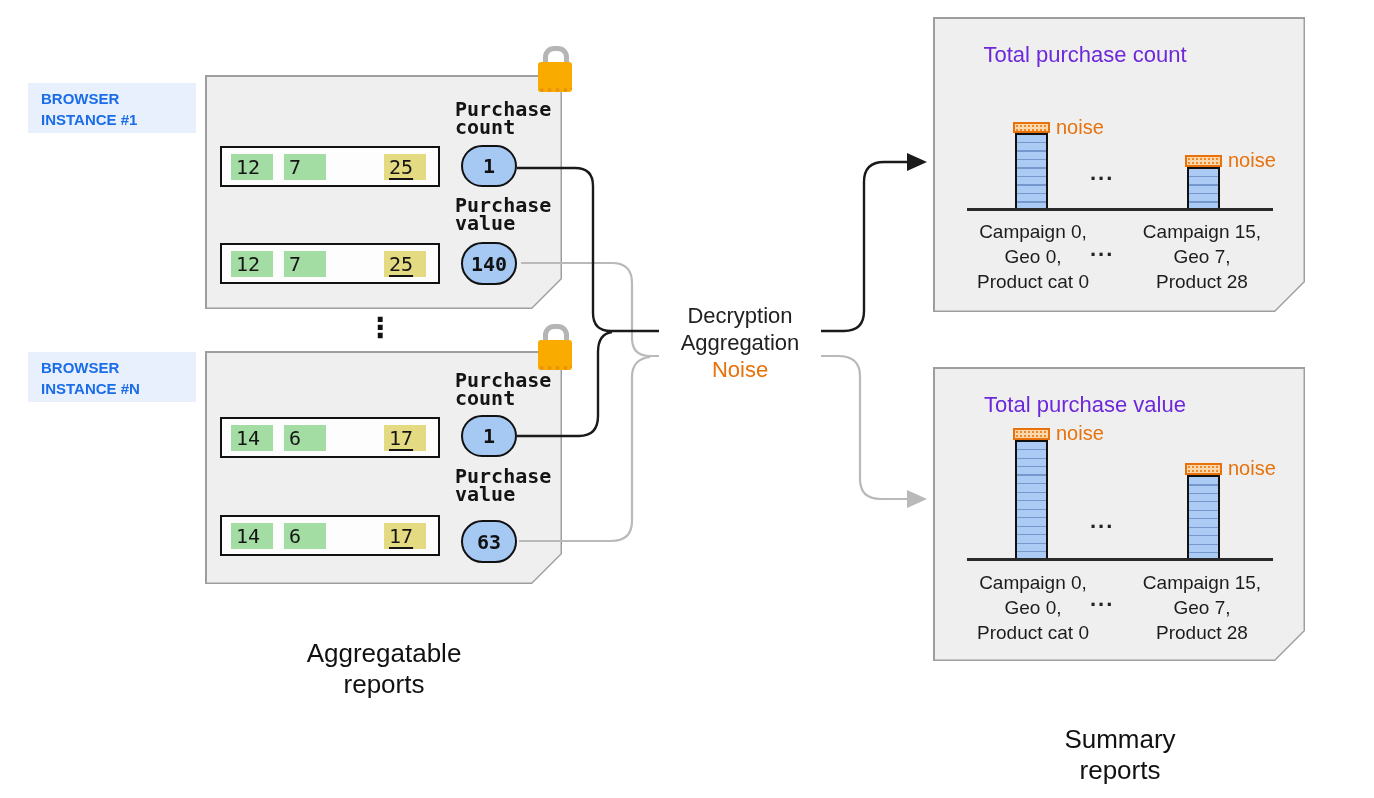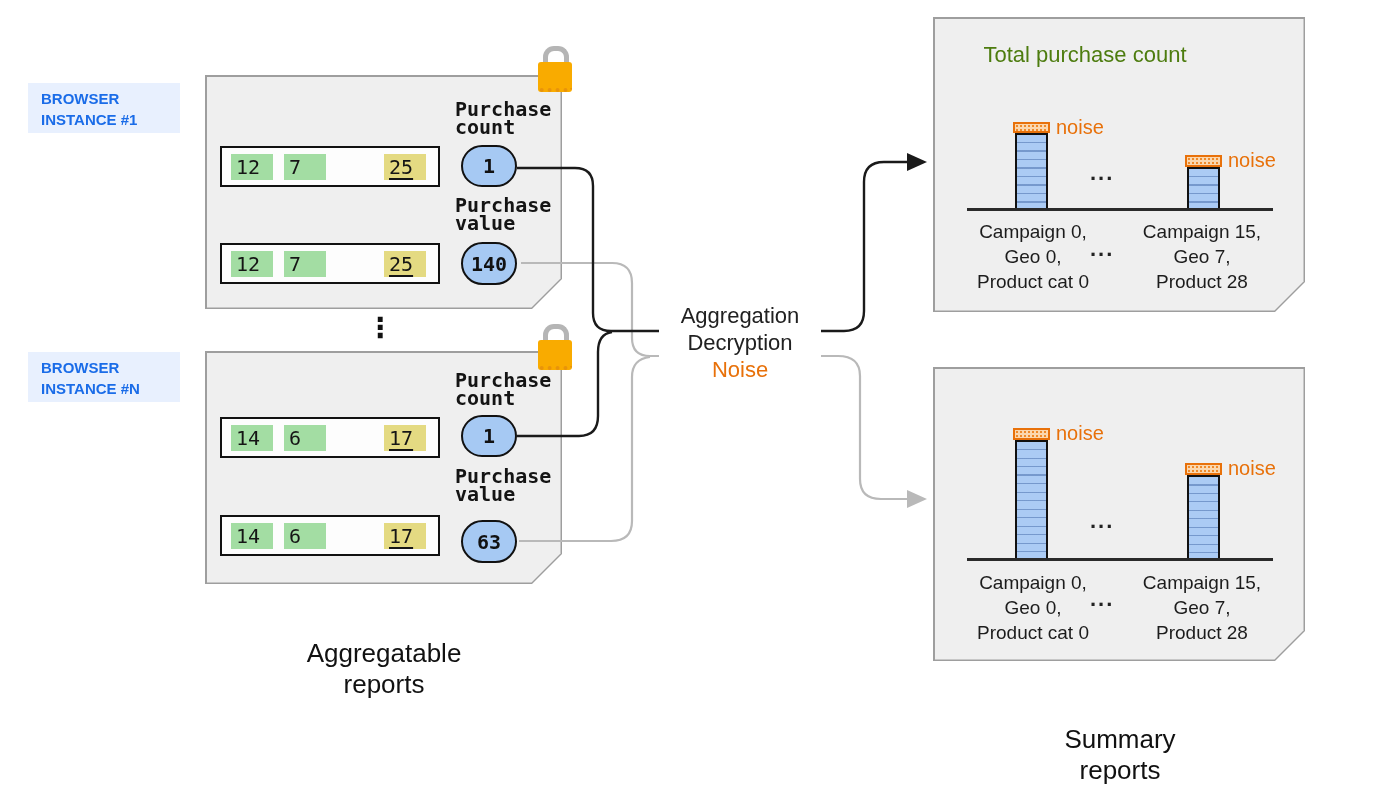--- a/index.html
+++ b/index.html
@@ -3,21 +3,21 @@
 <meta charset="utf-8">
 <style>
   html,body{margin:0;padding:0;background:#fff;}
   #canvas{position:relative;width:1374px;height:798px;background:#fff;overflow:hidden;
           font-family:"Liberation Sans",sans-serif;color:#1f1f1f;}
   .abs{position:absolute;}
   .pre{white-space:pre-line;}
   .mono{font-family:"DejaVu Sans Mono",monospace;}
 
   
-  .binst{width:152px;height:50px;background:var(--label_blue_bg);color:var(--label_blue_text);
+  .binst{width:168px;height:50px;background:var(--label_blue_bg);color:var(--label_blue_text);
          font-weight:bold;font-size:15px;line-height:21px;padding:5px 0 0 13px;box-sizing:border-box;z-index:3;}
 
   
   .card{background:var(--card_border);
         clip-path:polygon(0 0,100% 0,100% calc(100% - 30px),calc(100% - 30px) 100%,0 100%);z-index:1;}
   .card-in{position:absolute;inset:1.5px;background:var(--card_bg);
         clip-path:polygon(0 0,100% 0,100% calc(100% - 29px),calc(100% - 29px) 100%,0 100%);}
 
   
   .row{width:220px;height:41px;background:#fdfdfd;border:2.5px solid #111;box-sizing:border-box;
@@ -42,21 +42,21 @@
         border-bottom:4px dotted #e8940a;box-sizing:border-box;z-index:3;}
 
   .vdots{font-size:28px;font-weight:bold;color:#111;line-height:1;z-index:3;font-family:"DejaVu Sans",sans-serif;}
   .hdots{font-size:22px;font-weight:900;letter-spacing:2px;color:#222;z-index:3;}
 
   
   .process{width:190px;text-align:center;font-size:22px;line-height:27px;color:#212121;z-index:3;}
   .process .noise-line{color:var(--noise_orange);}
 
   
-  .card-title{width:304px;text-align:center;font-size:22px;color:#4d7c0f;z-index:3;}
+  .card-title{width:304px;text-align:center;font-size:22px;color:#6d28d9;z-index:3;}
   .axis{height:2.5px;background:#2a2a2a;z-index:3;}
   .barwrap{display:flex;flex-direction:column;align-items:center;z-index:3;}
   .noisecap{width:37px;border:2.5px solid var(--noise_orange);background:#fbd7ae;box-sizing:border-box;
         background-image:radial-gradient(circle,#ef8a2a 1px,transparent 1.2px);background-size:4px 4px;}
   .bar{width:33px;background:var(--bar_blue);border:2.5px solid #111;border-bottom:none;box-sizing:border-box;
         background-image:repeating-linear-gradient(to bottom,transparent 0 7px,rgba(30,70,140,.38) 7px 8.5px);}
   .noiselbl{font-size:20px;color:var(--noise_orange);z-index:3;}
   .xlabel{width:170px;text-align:center;font-size:19px;line-height:25px;color:#1c1c1c;z-index:3;}
 
   .caption{width:220px;text-align:center;font-size:26px;line-height:31px;color:#111;z-index:3;}
@@ -133,22 +133,22 @@
   <div class="abs row mono" style="left:220px;top:515px;">
     <span class="chip chip-green">14</span>
     <span class="chip chip-green">6</span>
     <span class="chip chip-yellow">17</span>
   </div>
   <div class="abs metric mono pre" style="left:455px;top:467px;">Purchase
 value</div>
   <div class="abs pill mono" style="left:461px;top:520px;height:43px;">63</div>
 
   <div class="abs process" style="left:645px;top:302px;">
+    <div>Decryption</div>
     <div>Aggregation</div>
-    <div>Decryption</div>
     <div class="noise-line">Noise</div>
   </div>
 
   <div class="abs card-title" style="left:933px;top:42px;">Total purchase count</div>
   <div class="abs barwrap" style="left:1013px;bottom:588px;">
     <div class="noisecap" style="height: 11px;"></div>
     <div class="bar" style="height: 77px;"></div>
   </div>
   <div class="abs noiselbl" style="left:1056px;top:116px;">noise</div>
   <div class="abs barwrap" style="left:1185px;bottom:588px;">
@@ -159,20 +159,21 @@
   <div class="abs hdots" style="left:1090px;top:160px;">...</div>
   <div class="abs axis" style="left:967px;top:208px;width:306px;"></div>
   <div class="abs xlabel pre" style="left:948px;top:219px;">Campaign 0,
 Geo 0,
 Product cat 0</div>
   <div class="abs hdots" style="left:1090px;top:236px;">...</div>
   <div class="abs xlabel pre" style="left:1117px;top:219px;">Campaign 15,
 Geo 7,
 Product 28</div>
 
+  <div class="abs card-title" style="left:933px;top:392px;">Total purchase value</div>
   <div class="abs barwrap" style="left:1013px;bottom:238px;">
     <div class="noisecap" style="height: 12px;"></div>
     <div class="bar" style="height: 120px;"></div>
   </div>
   <div class="abs noiselbl" style="left:1056px;top:422px;">noise</div>
   <div class="abs barwrap" style="left:1185px;bottom:238px;">
     <div class="noisecap" style="height: 12px;"></div>
     <div class="bar" style="height: 85px;"></div>
   </div>
   <div class="abs noiselbl" style="left:1228px;top:457px;">noise</div>

